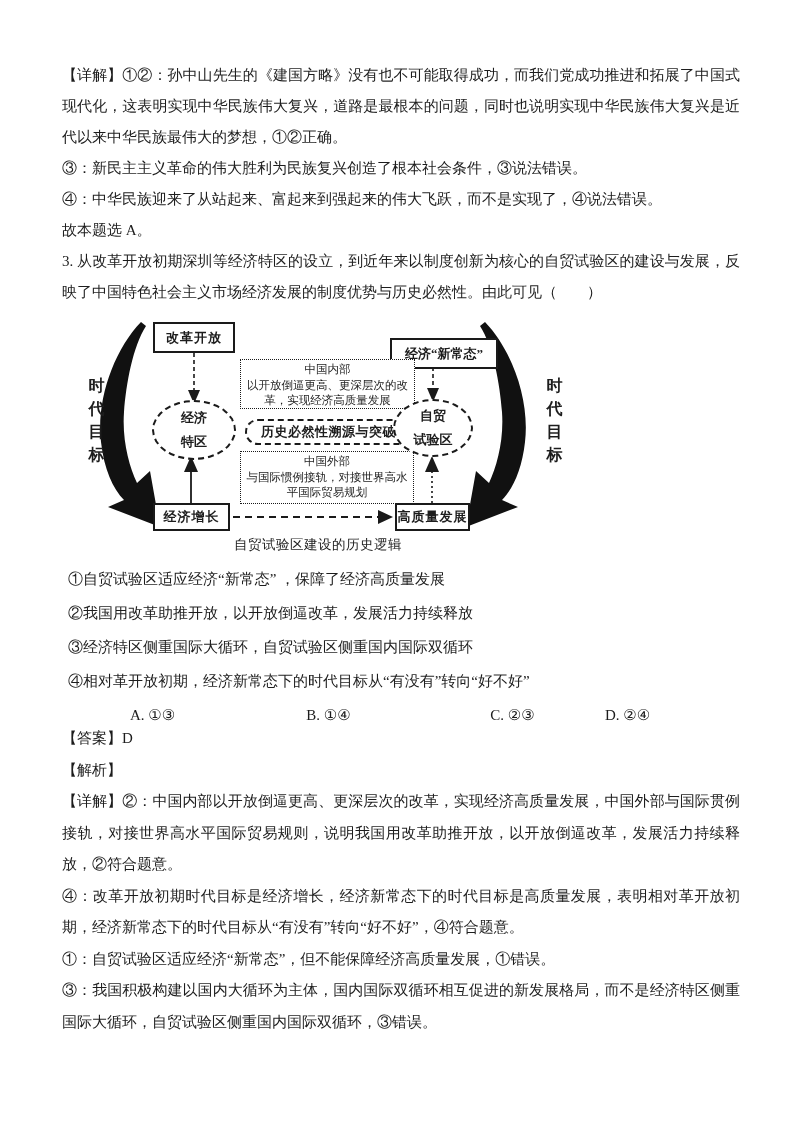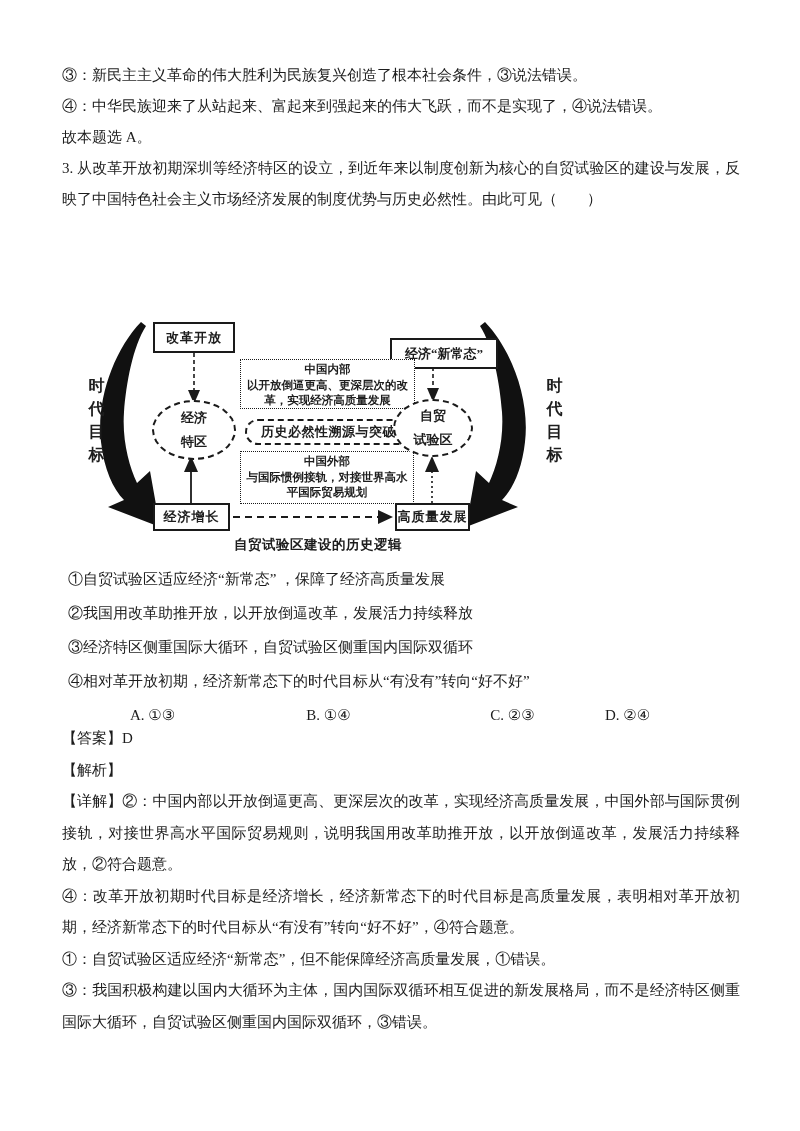--- a/index.html
+++ b/index.html
@@ -34,43 +34,44 @@
     display:flex;align-items:center;justify-content:center;
     font-size:13px;font-weight:600;letter-spacing:1px;
   }
   .ellipse{
     position:absolute;background:#ffffff;border:2px dashed #1a1a1a;border-radius:50%;
     display:flex;align-items:center;justify-content:center;text-align:center;
     font-size:13px;font-weight:600;line-height:24px;white-space:pre-line;
   }
   .dotted-box{
     position:absolute;background:#ffffff;border:1.5px dotted #1a1a1a;
-    font-size:11.5px;font-weight:700;line-height:15.5px;text-align:center;
+    font-size:11.5px;font-weight:400;line-height:15.5px;text-align:center;
     white-space:pre-line;padding-top:2px;
   }
   .pill{
     position:absolute;background:#ffffff;border:2px dashed #1a1a1a;border-radius:13px;
     display:flex;align-items:center;justify-content:center;
     font-size:13px;font-weight:600;letter-spacing:0.5px;
   }
   .era-label{
     position:absolute;width:17px;font-size:16px;font-weight:700;
     line-height:23px;text-align:center;word-break:break-all;
   }
   .d-caption{
     position:absolute;left:140px;top:222px;width:200px;text-align:center;
-    font-size:13.5px;font-weight:700;letter-spacing:0.5px;
+    font-size:13.5px;font-weight:400;letter-spacing:0.5px;
   }
 </style>
 </head>
 <body>
 
 <div class="page">
 
   <div class="tblock block1">
+    <p class="para">【详解】①②：孙中山先生的《建国方略》没有也不可能取得成功，而我们党成功推进和拓展了中国式现代化，这表明实现中华民族伟大复兴，道路是最根本的问题，同时也说明实现中华民族伟大复兴是近代以来中华民族最伟大的梦想，①②正确。</p>
     <p class="para">③：新民主主义革命的伟大胜利为民族复兴创造了根本社会条件，③说法错误。</p>
     <p class="para">④：中华民族迎来了从站起来、富起来到强起来的伟大飞跃，而不是实现了，④说法错误。</p>
     <p class="para short">故本题选 A。</p>
     <p class="para">3. 从改革开放初期深圳等经济特区的设立，到近年来以制度创新为核心的自贸试验区的建设与发展，反映了中国特色社会主义市场经济发展的制度优势与历史必然性。由此可见（　　）</p>
   </div>
 
   <div class="diagram">
 
     <svg class="arrow-layer" viewBox="0 0 500 252">
 

